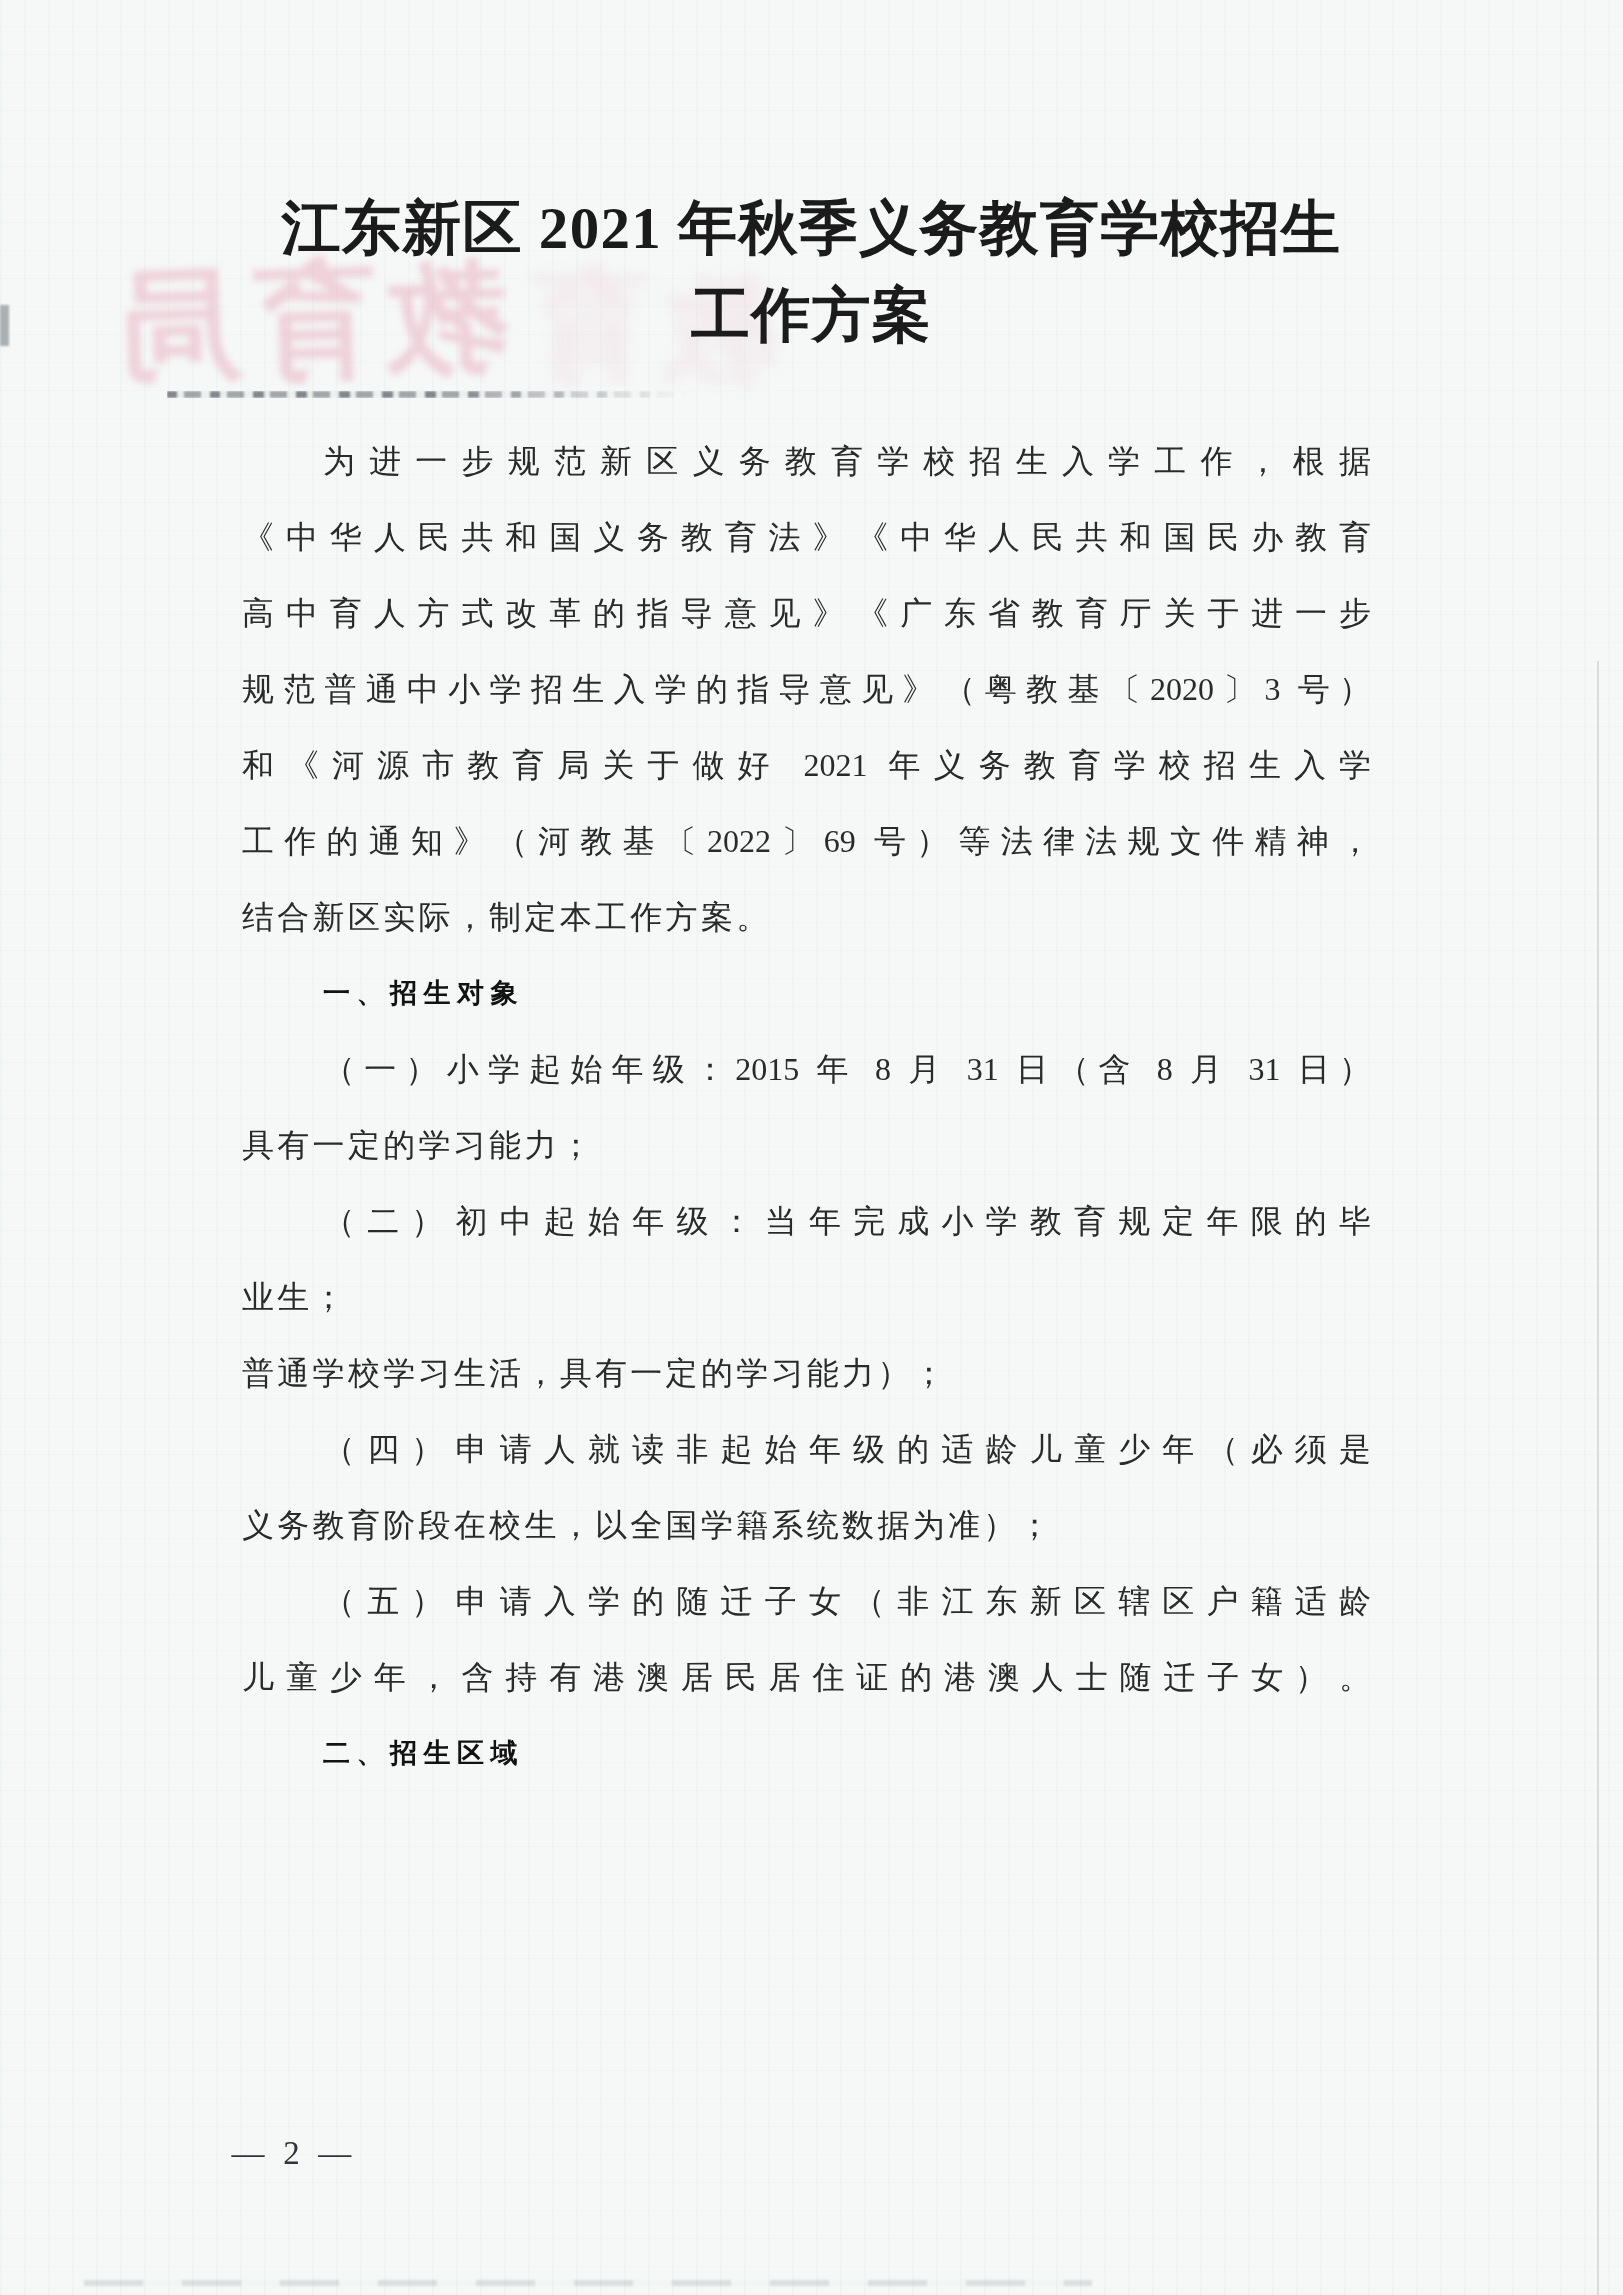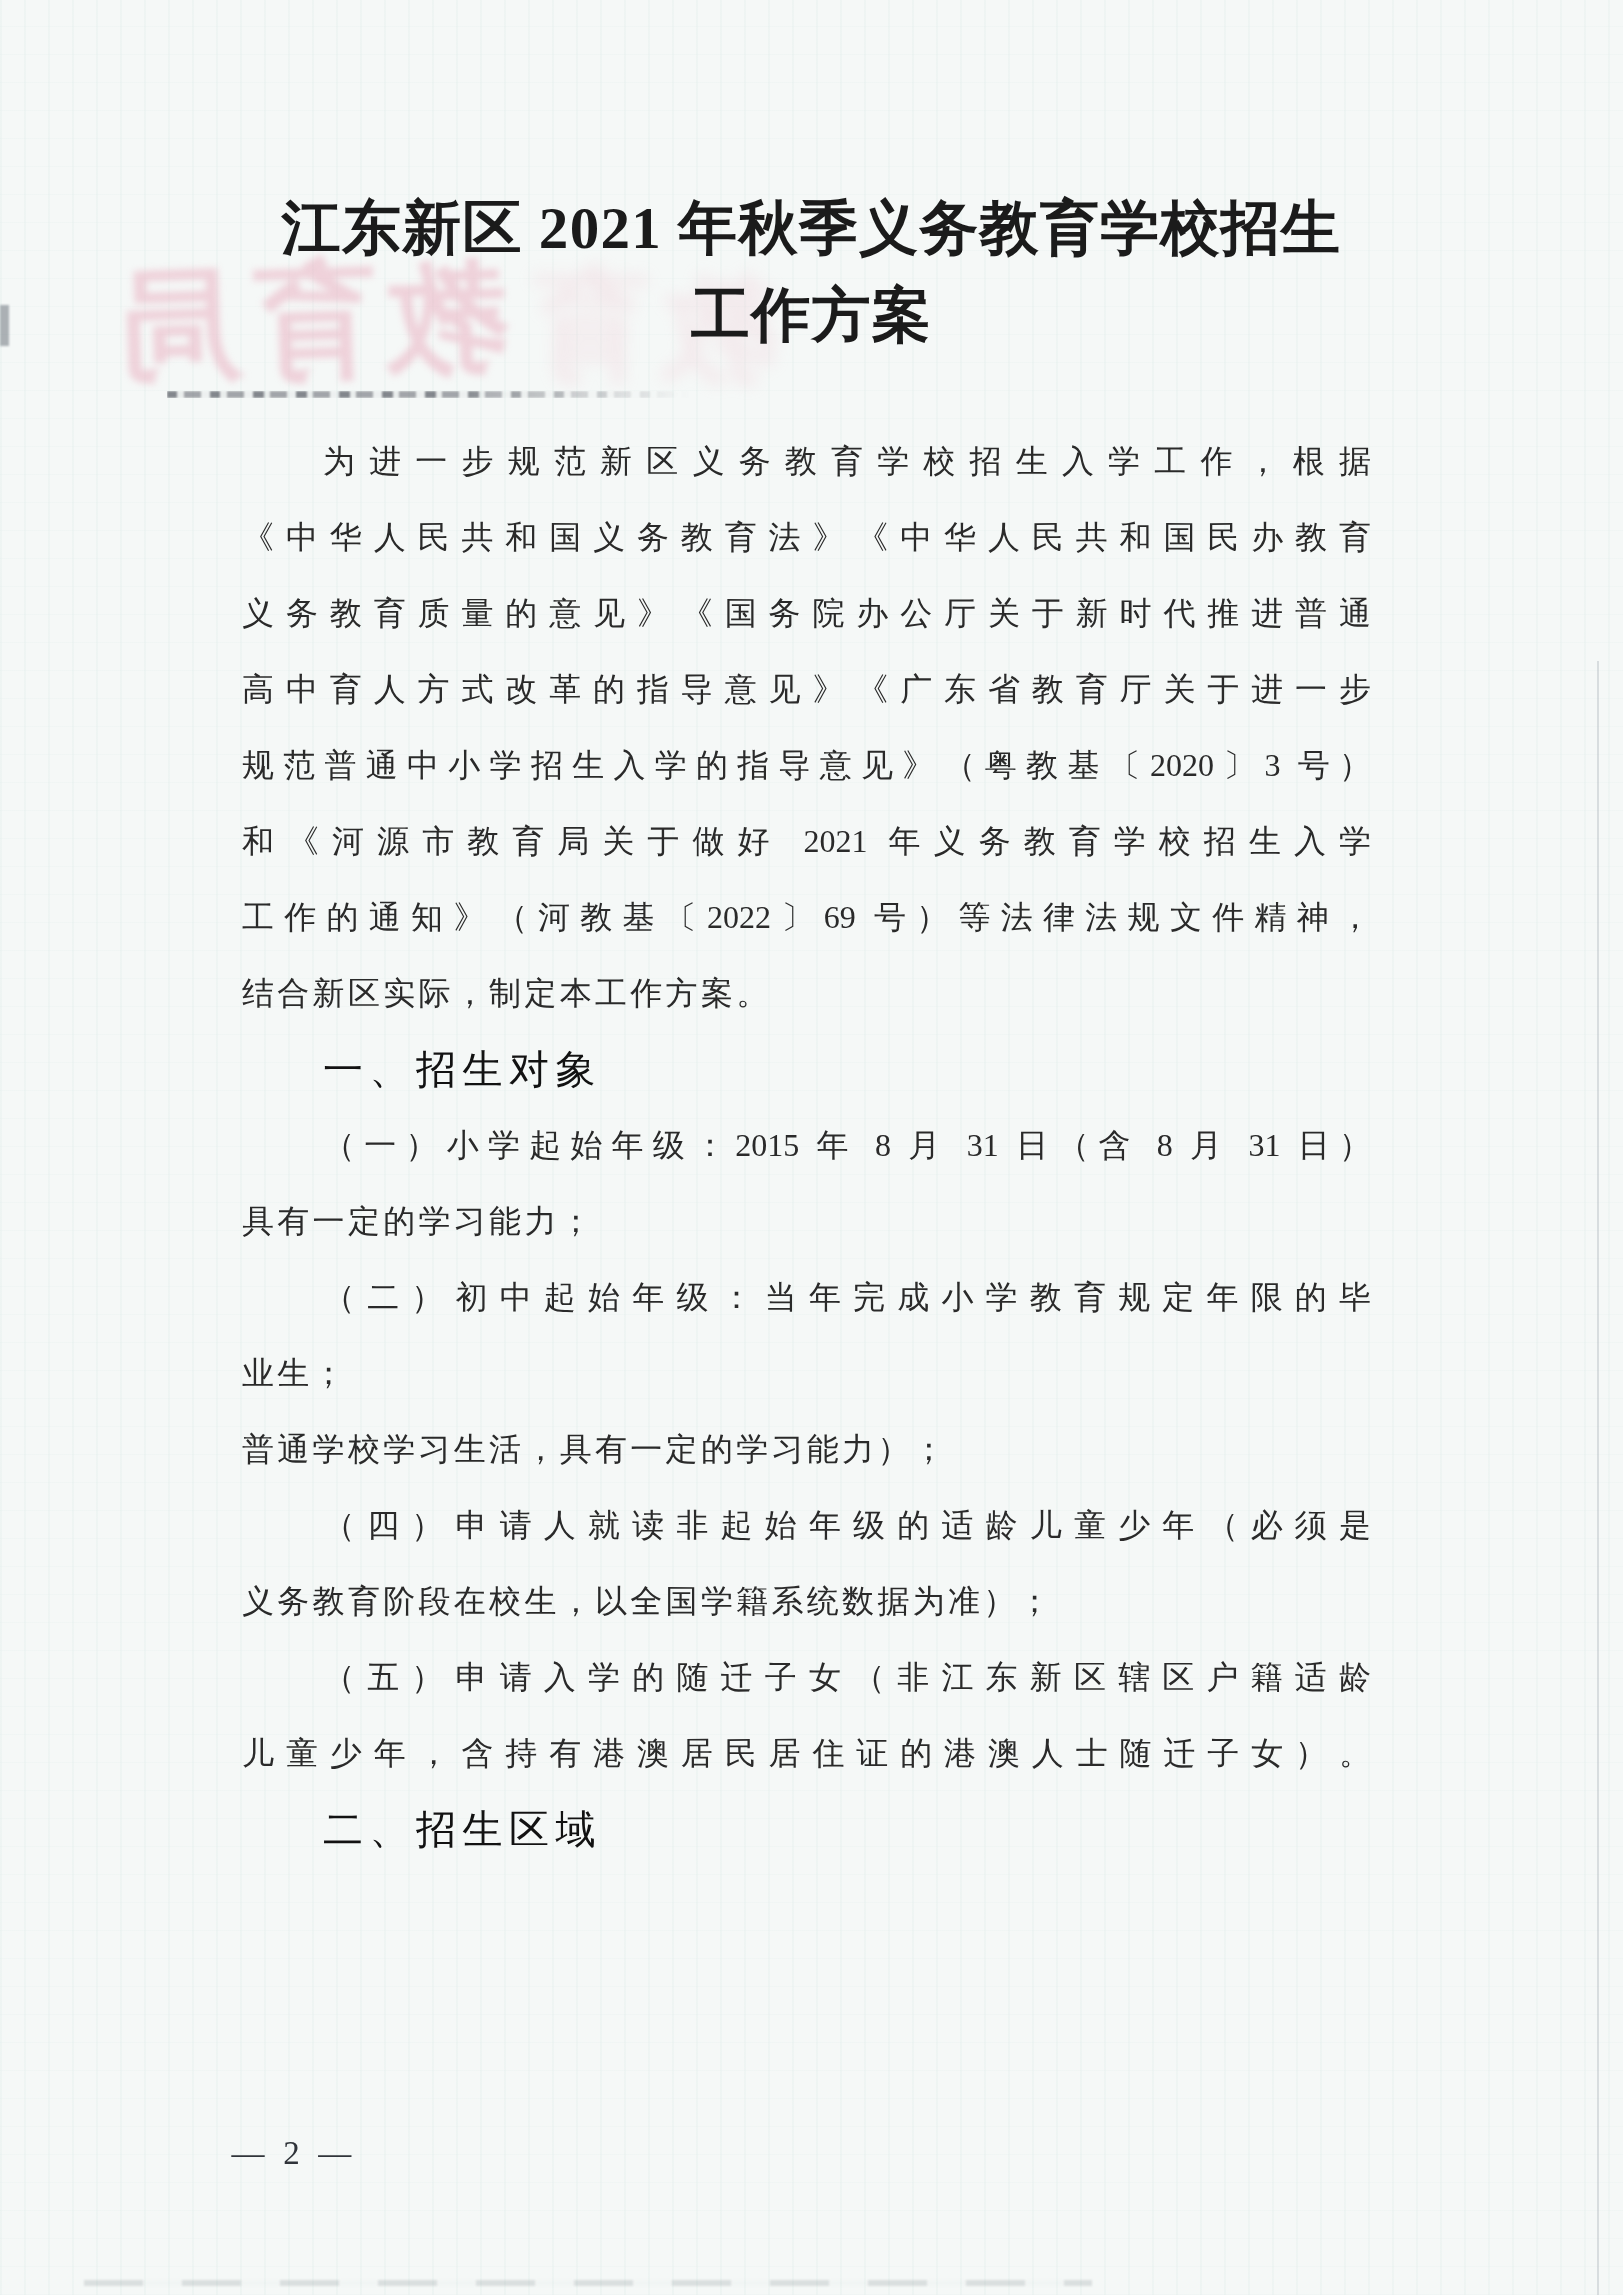--- a/index.html
+++ b/index.html
@@ -135,22 +135,22 @@
   .line.justify {
     white-space: normal;
     letter-spacing: 0;
     text-align: justify;
     text-align-last: justify;
     text-justify: inter-ideograph;
   }
   .line.indent { text-indent: 81px; }
   .line.heading {
     font-family: "Liberation Sans", "DejaVu Sans", sans-serif;
-    font-weight: 400;
-    font-size: 40px;
+    font-weight: 700;
+    font-size: 27px;
     letter-spacing: 6.5px;
     color: #121212;
   }
 
   
   .page-number {
     position: absolute;
     left: 209px;
     top: 2135px;
     width: 170px;
@@ -176,21 +176,20 @@
   <div class="bottom-noise"></div>
 
   <h1 class="doc-title">
     <div>江东新区 2021 年秋季义务教育学校招生</div>
     <div>工作方案</div>
   </h1>
 
   <div class="doc-body">
     <div class="line indent justify">为进一步规范新区义务教育学校招生入学工作，根据</div>
     <div class="line justify">《中华人民共和国义务教育法》《中华人民共和国民办教育</div>
-    <div class="line justify">义务教育质量的意见》《国务院办公厅关于新时代推进普通</div>
     <div class="line justify">高中育人方式改革的指导意见》《广东省教育厅关于进一步</div>
     <div class="line justify">规范普通中小学招生入学的指导意见》（粤教基〔2020〕3 号）</div>
     <div class="line justify">和《河源市教育局关于做好 2021 年义务教育学校招生入学</div>
     <div class="line justify">工作的通知》（河教基〔2022〕69 号）等法律法规文件精神，</div>
     <div class="line">结合新区实际，制定本工作方案。</div>
     <div class="line heading indent">一、招生对象</div>
     <div class="line indent justify">（一）小学起始年级：2015 年 8 月 31 日（含 8 月 31 日）</div>
     <div class="line">具有一定的学习能力；</div>
     <div class="line indent justify">（二）初中起始年级：当年完成小学教育规定年限的毕</div>
     <div class="line">业生；</div>

